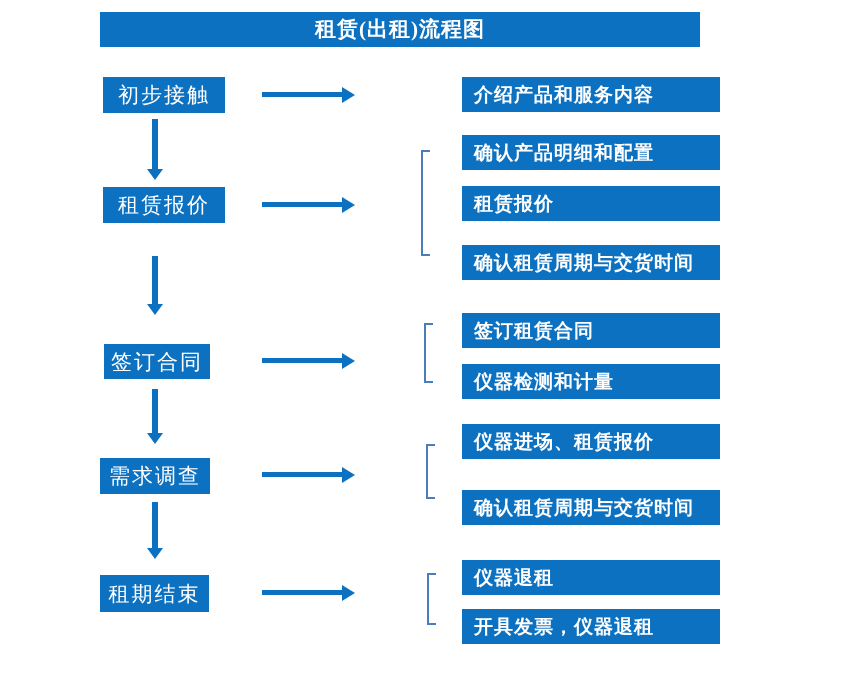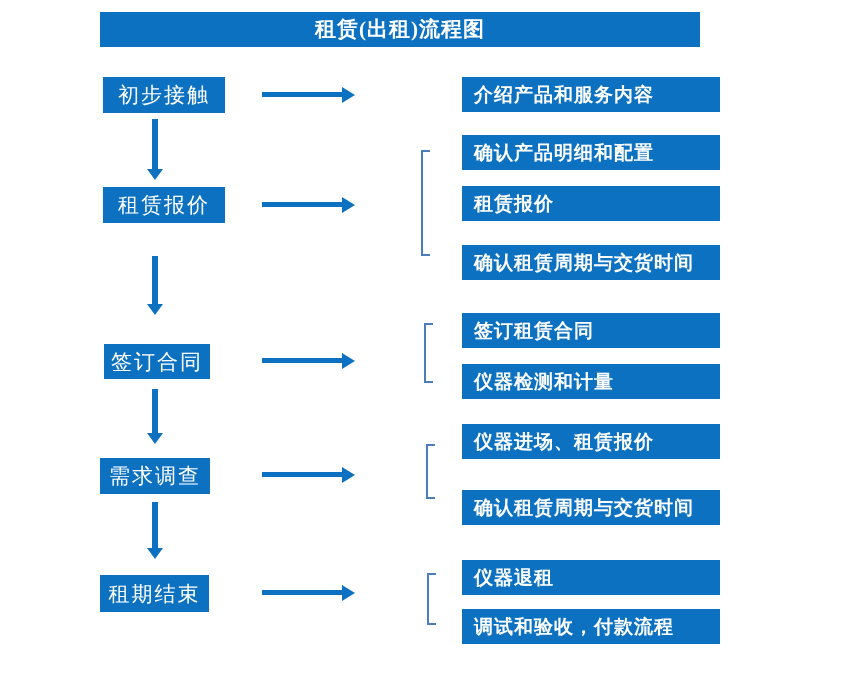--- a/index.html
+++ b/index.html
@@ -142,15 +142,15 @@
 
   <div class="output" style="top:77px">介绍产品和服务内容</div>
   <div class="output" style="top:135px">确认产品明细和配置</div>
   <div class="output" style="top:186px">租赁报价</div>
   <div class="output" style="top:245px">确认租赁周期与交货时间</div>
   <div class="output" style="top:313px">签订租赁合同</div>
   <div class="output" style="top:364px">仪器检测和计量</div>
   <div class="output" style="top:424px">仪器进场、租赁报价</div>
   <div class="output" style="top:490px">确认租赁周期与交货时间</div>
   <div class="output" style="top:560px">仪器退租</div>
-  <div class="output" style="top:609px">调试和验收，付款流程</div>
+  <div class="output" style="top:609px">开具发票，仪器退租</div>
 
 </div>
 
 </body></html>

